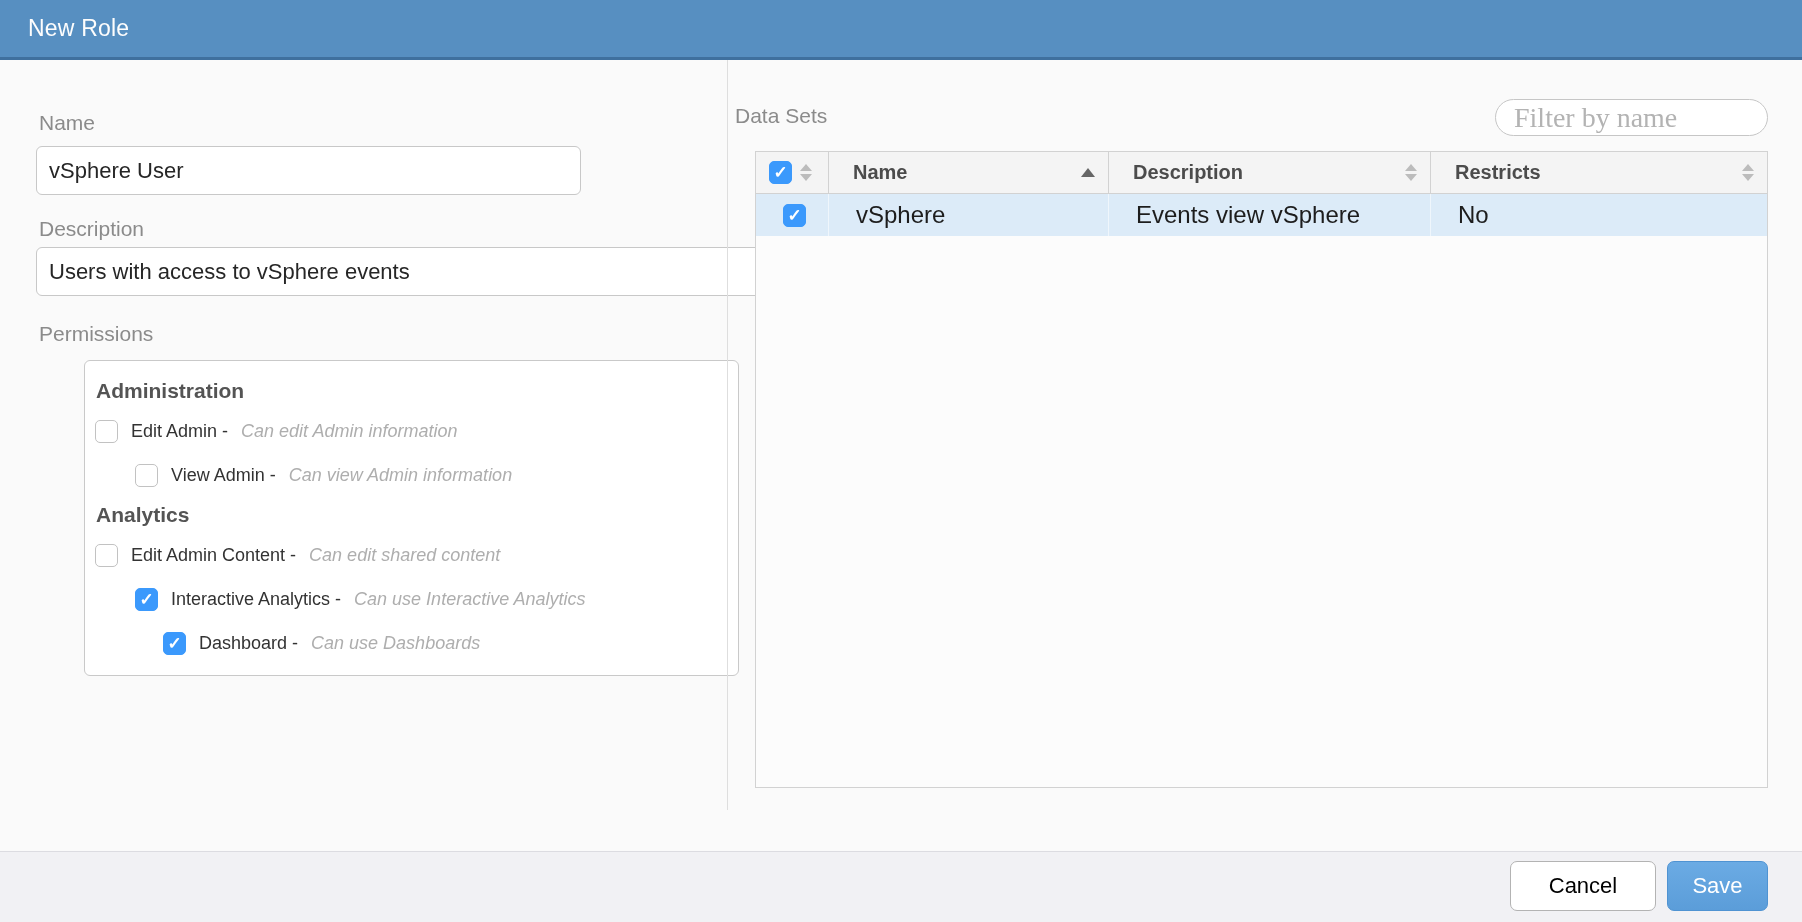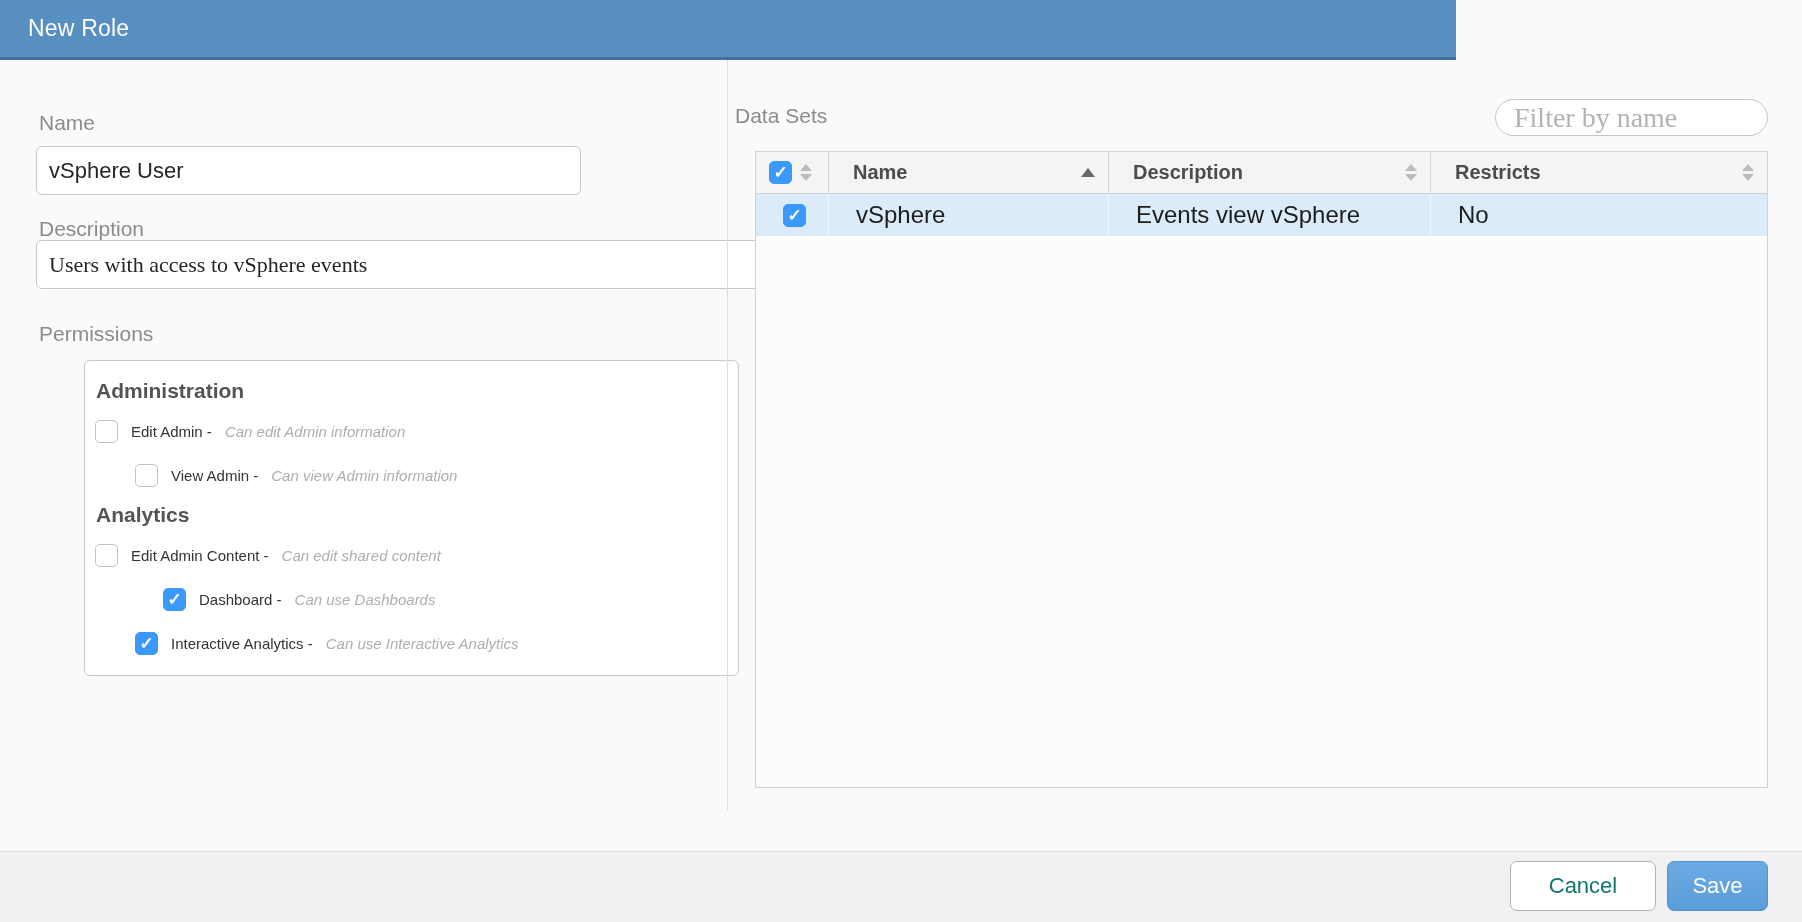--- a/index.html
+++ b/index.html
@@ -6,52 +6,52 @@
   html,body { width:1802px; height:922px; }
   body {
     position:relative;
     background:#fafafa;
     font-family:"Liberation Sans", sans-serif;
     overflow:hidden;
   }
 
   
   .titlebar {
-    position:absolute; left:0; top:0; width:1456px; height:60px;
+    position:absolute; left:0; top:0; width:1802px; height:60px;
     background:#578fc1; border-bottom:3px solid #3f709e;
     display:flex; align-items:center; padding-left:28px;
   }
   .titlebar .title { color:#fdfdfd; font-size:23px; letter-spacing:.2px; }
 
   
   .fld-label { position:absolute; color:#8b8b8b; font-size:21px; }
 
   
   .text-input {
     position:absolute; background:#fff; border:1px solid #c8c8c8; border-radius:6px;
     font-family:"Liberation Sans", sans-serif; font-size:22px; color:#262626;
     padding:0 12px; outline:none;
   }
   #name-input  { left:36px; top:146px; width:545px; height:49px; }
-  #desc-input  { left:36px; top:240px; width:769px; height:49px;font-family:Liberation Serif, serif; }
+  #desc-input  { left:36px; top:247px; width:769px; height:49px; }
 
   
   .perm-box {
     position:absolute; left:36px; top:360px; width:655px; height:316px;
     background:#fff; border:1px solid #c9c9c9; border-radius:6px;
     padding:12px 14px 0 10px;
     margin-left:48px;
   }
   .perm-heading {
     height:36px; display:flex; align-items:center;
     font-size:21px; font-weight:bold; color:#545454; padding-left:1px;
   }
   .perm-row {
     height:44px; display:flex; align-items:center; gap:13px;
-    font-size:15px; color:#333; cursor:default;
+    font-size:18px; color:#333; cursor:default;
   }
   .perm-row[data-indent="0"] { padding-left:0; }
   .perm-row[data-indent="1"] { padding-left:40px; }
   .perm-row[data-indent="2"] { padding-left:68px; }
   .perm-desc { color:#aeaeae; font-style:italic; }
 
   
   .cb {
     width:23px; height:23px; flex:0 0 23px; border-radius:5px;
     border:1px solid #c2c2c2; background:#fff; position:relative; display:inline-block;
@@ -114,21 +114,21 @@
 
   
   .footer {
     position:absolute; left:0; top:851px; width:1802px; height:71px;
     background:#f1f1f4; border-top:1px solid #dcdce1;
   }
   .btn {
     position:absolute; top:861px; height:50px; border-radius:7px;
     font-family:"Liberation Sans", sans-serif; font-size:22px; cursor:pointer;
   }
-  #cancel-btn { left:1510px; width:146px; background:#fff; border:1px solid #b3b3b3; color:#0f766e; }
+  #cancel-btn { left:1510px; width:146px; background:#fff; border:1px solid #b3b3b3; color:#000000; }
   #save-btn   { left:1667px; width:101px; background:linear-gradient(#6babe4,#5b9dd9); border:1px solid #4f93d2; color:#fff; }
 </style>
 </head>
 <body>
 
 <div class="titlebar">
   <span class="title">New Role</span>
 </div>
 
 <label class="fld-label" style="left:39px; top:111px;">Name</label>
@@ -155,30 +155,30 @@
   </div>
 
   <div class="perm-heading">Analytics</div>
 
   <div class="perm-row" data-indent="0">
     <span class="cb" data-checked="false"></span>
     <span class="perm-name">Edit Admin Content -</span>
     <span class="perm-desc">Can edit shared content</span>
   </div>
 
+  <div class="perm-row" data-indent="1">
+    <span class="cb" data-checked="true"></span>
+    <span class="perm-name">Interactive Analytics -</span>
+    <span class="perm-desc">Can use Interactive Analytics</span>
+  </div>
+
   <div class="perm-row" data-indent="2">
     <span class="cb" data-checked="true"></span>
     <span class="perm-name">Dashboard -</span>
     <span class="perm-desc">Can use Dashboards</span>
-  </div>
-
-  <div class="perm-row" data-indent="1">
-    <span class="cb" data-checked="true"></span>
-    <span class="perm-name">Interactive Analytics -</span>
-    <span class="perm-desc">Can use Interactive Analytics</span>
   </div>
 </div>
 
 <div class="vdivider"></div>
 
 <label class="fld-label" id="datasets-label">Data Sets</label>
 <input class="pill" id="filter-input" type="text" placeholder="Filter by name" style="">
 
 <div class="table">
   <div class="thead">

